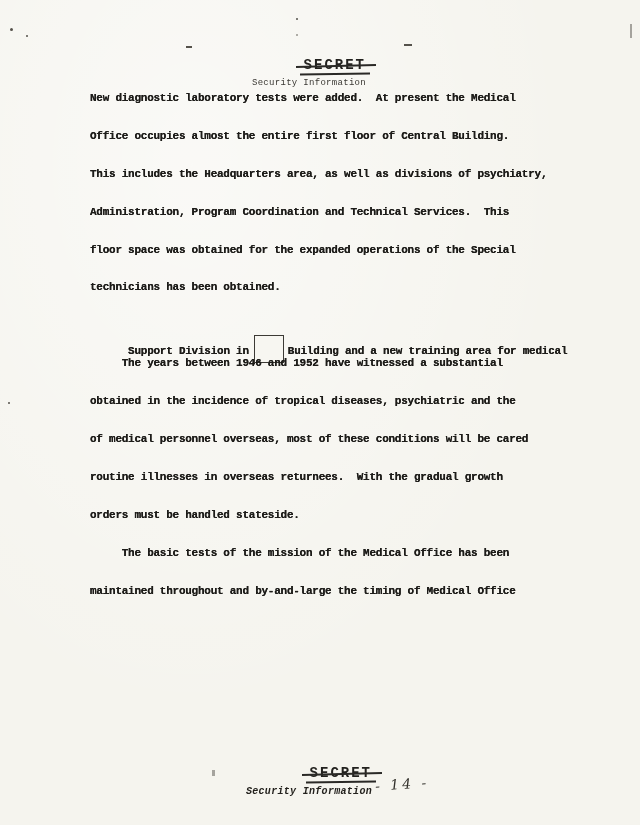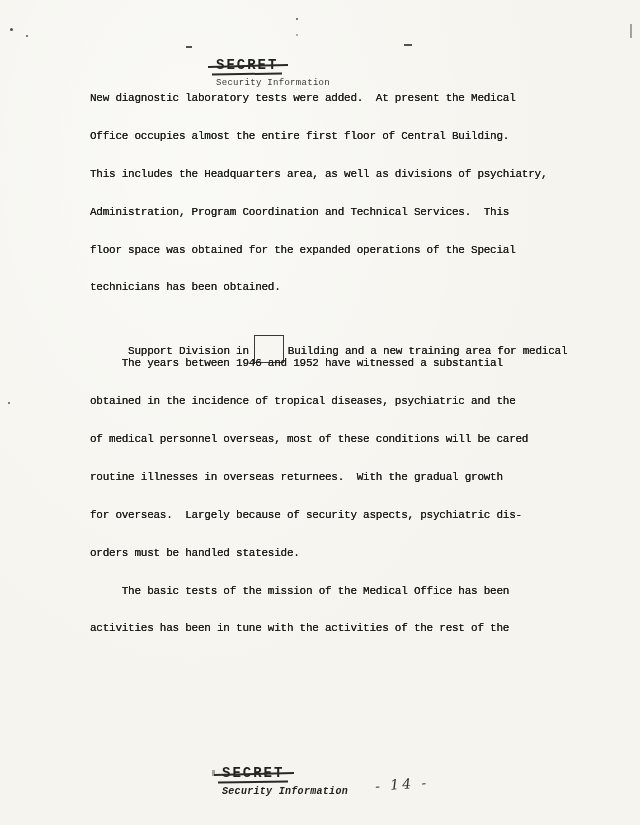--- a/index.html
+++ b/index.html
@@ -19,21 +19,21 @@
     position: absolute;
     inset: 0;
     background:
       radial-gradient(ellipse at 30% 20%, rgba(255,255,255,0.5), rgba(0,0,0,0) 60%),
       #f5f4ee;
   }
 
   
   .stamp-block {
     position: absolute;
-    text-align: left;
+    text-align: right;
   }
   .stamp-header { top: 56px; left: 216px; width: 150px; }
   .stamp-footer { top: 764px; left: 222px; width: 150px; }
 
   .classification {
     display: inline-block;
     position: relative;
     font-family: "Liberation Mono", monospace;
     font-weight: bold;
     font-size: 14px;
@@ -96,20 +96,21 @@
   }
   .line {
     white-space: pre;
     font-family: "Liberation Mono", monospace;
     font-size: 11px;
     letter-spacing: -0.25px;
     height: 37.9px;
     line-height: 20px;
     color: #1d1c19;
     text-shadow: 0 0 0.4px #1d1c19;
+    font-weight: bold;
   }
   .redaction-box {
     display: inline-block;
     width: 28px;
     height: 26px;
     border: 1.5px solid #3c3a35;
     background: #f7f6f1;
     vertical-align: -9px;
     margin: 0 4px 0 5px;
   }
@@ -159,24 +160,23 @@
 
     <div class="line">technicians has been obtained.</div>
 
     <div class="line">
       <span>Support Division in</span><span class="redaction-box"></span><span>Building and a new training area for medical</span>
     </div>
     <div class="line">     The years between 1946 and 1952 have witnessed a substantial</div>
     <div class="line">obtained in the incidence of tropical diseases, psychiatric and the</div>
     <div class="line">of medical personnel overseas, most of these conditions will be cared</div>
     <div class="line">routine illnesses in overseas returnees.  With the gradual growth</div>
-    <div class="line">for overseas.  Largely because of security aspects, psychiatric dis-</div>
     <div class="line">orders must be handled stateside.</div>
     <div class="line">     The basic tests of the mission of the Medical Office has been</div>
-    <div class="line">activities has been in tune with the activities of the rest of the</div>
+    <div class="line">maintained throughout and by-and-large the timing of Medical Office</div>
   </div>
 
   <div class="stamp-block stamp-footer">
     <span class="classification">SECRET</span>
     <div class="sub-info">Security Information</div>
   </div>
 
   <div class="page-number">- 14 -</div>
 
 </div>

